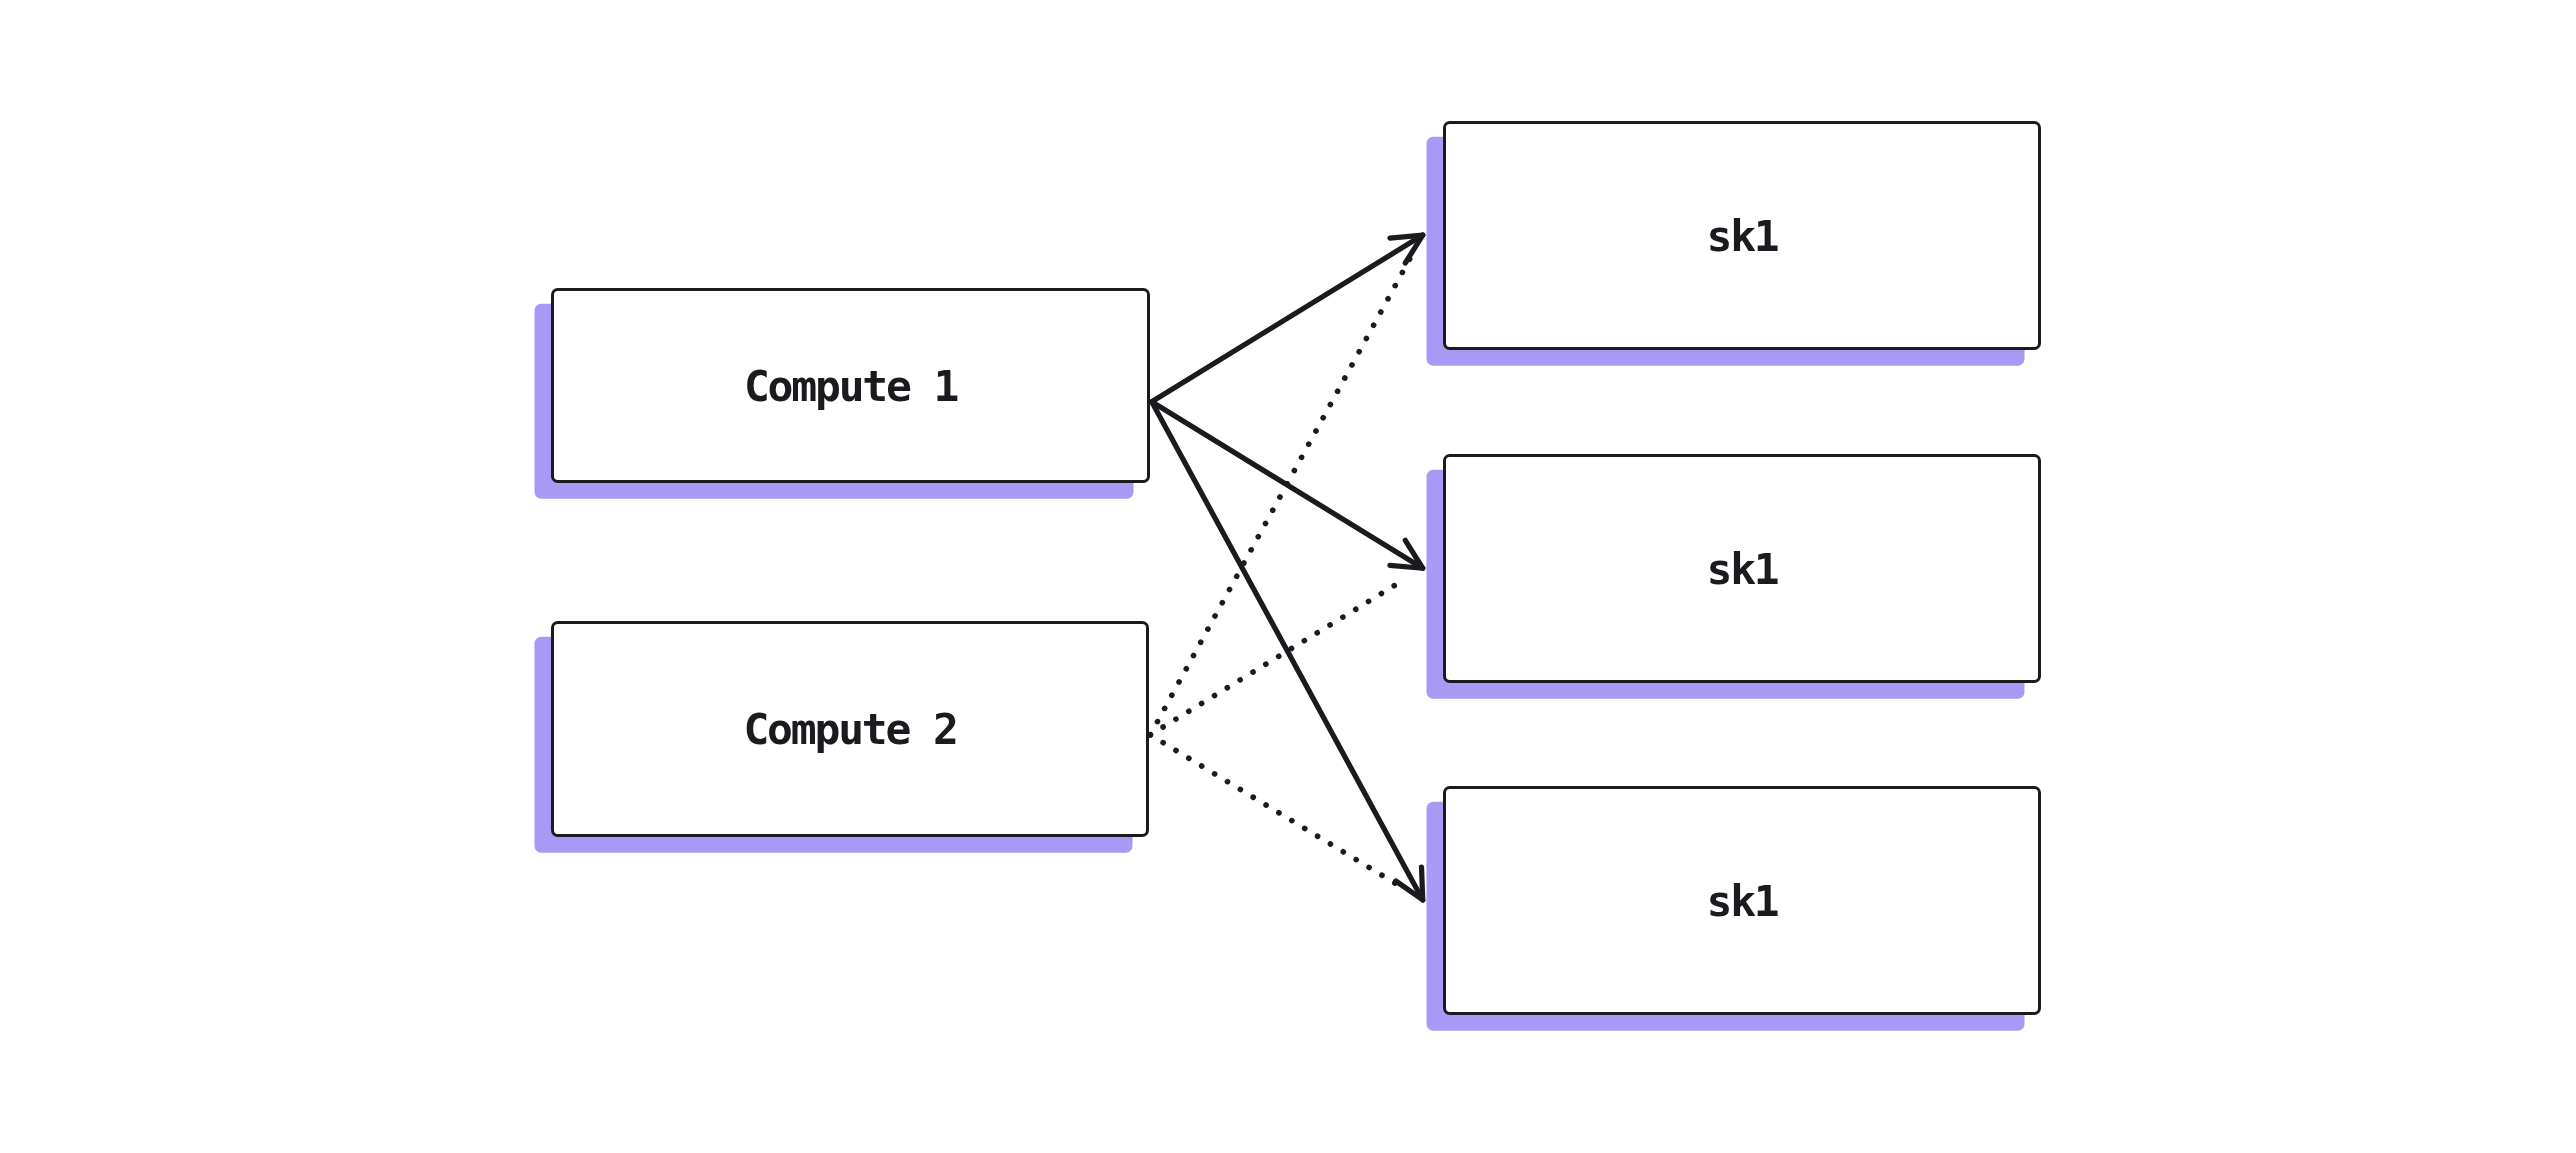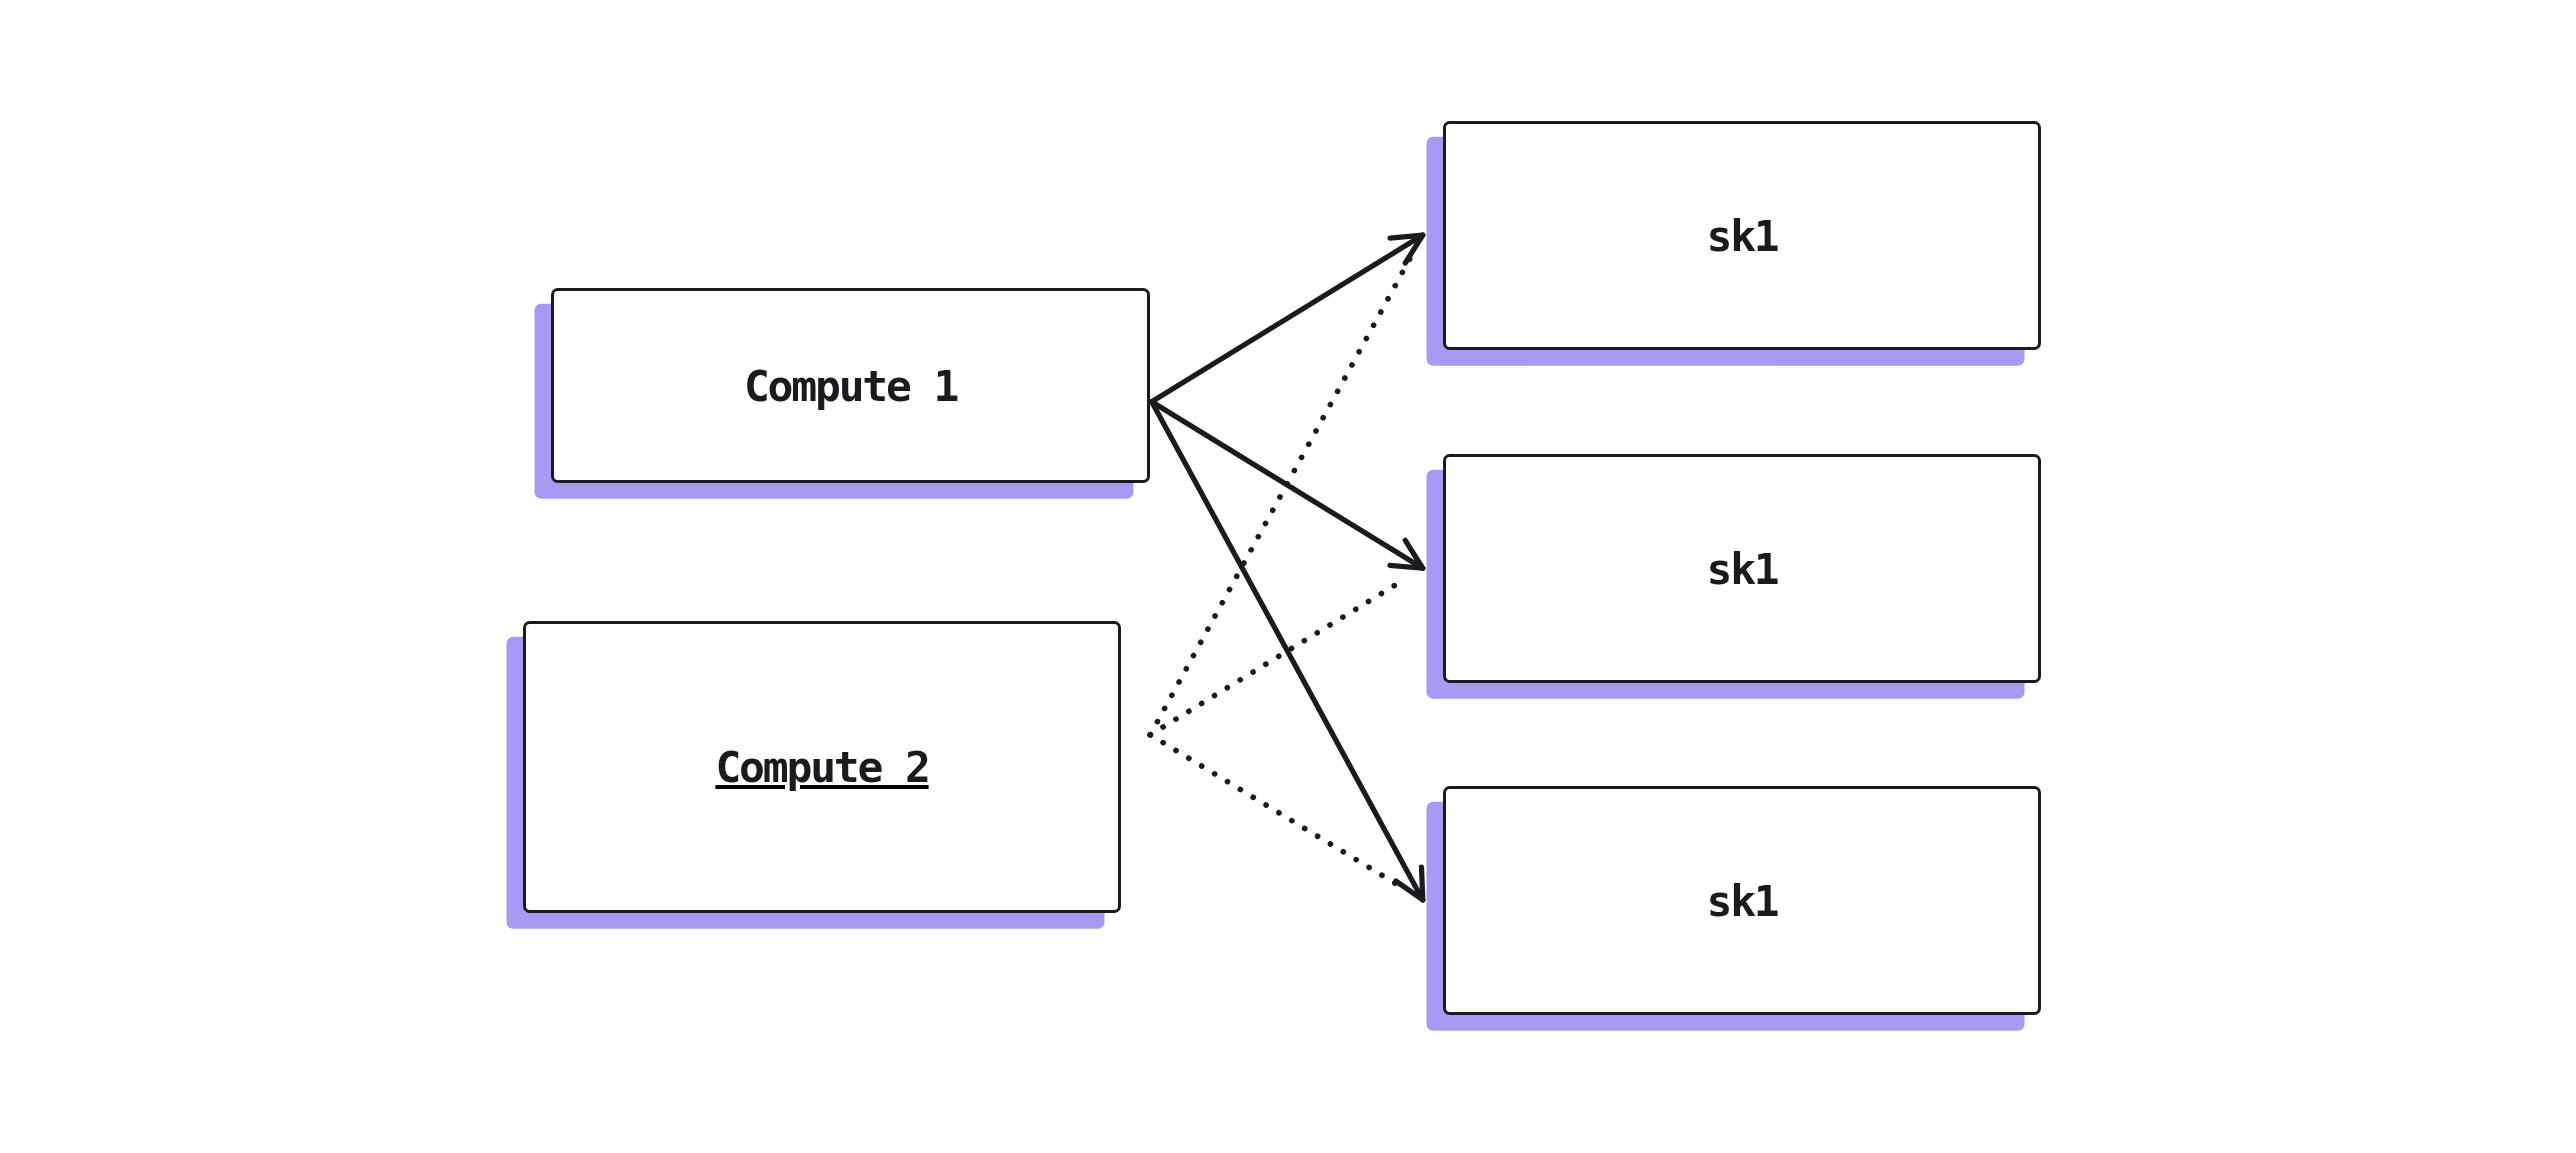--- a/index.html
+++ b/index.html
@@ -72,21 +72,21 @@
       </g>
       <g>
         <line x1="1536" y1="981.5" x2="1877.761984795018" y2="1188.5288946354435" class="edge-line" stroke-linecap="round" stroke-width="7.5" stroke-dasharray="0.1 20"></line>
       </g>
     </svg>
 
   <div class="node" style="left: 551px; top: 288px; width: 599px; height: 195px;">
     <span class="label">Compute 1</span>
   </div>
 
-  <div class="node" style="left: 523px; top: 621px; width: 598px; height: 292px; text-decoration: underline;">
+  <div class="node" style="left: 551px; top: 621px; width: 598px; height: 216px;">
     <span class="label">Compute 2</span>
   </div>
 
   <div class="node" style="left: 1443px; top: 121px; width: 598px; height: 229px;">
     <span class="label">sk1</span>
   </div>
 
   <div class="node" style="left: 1443px; top: 454px; width: 598px; height: 229px;">
     <span class="label">sk1</span>
   </div>

